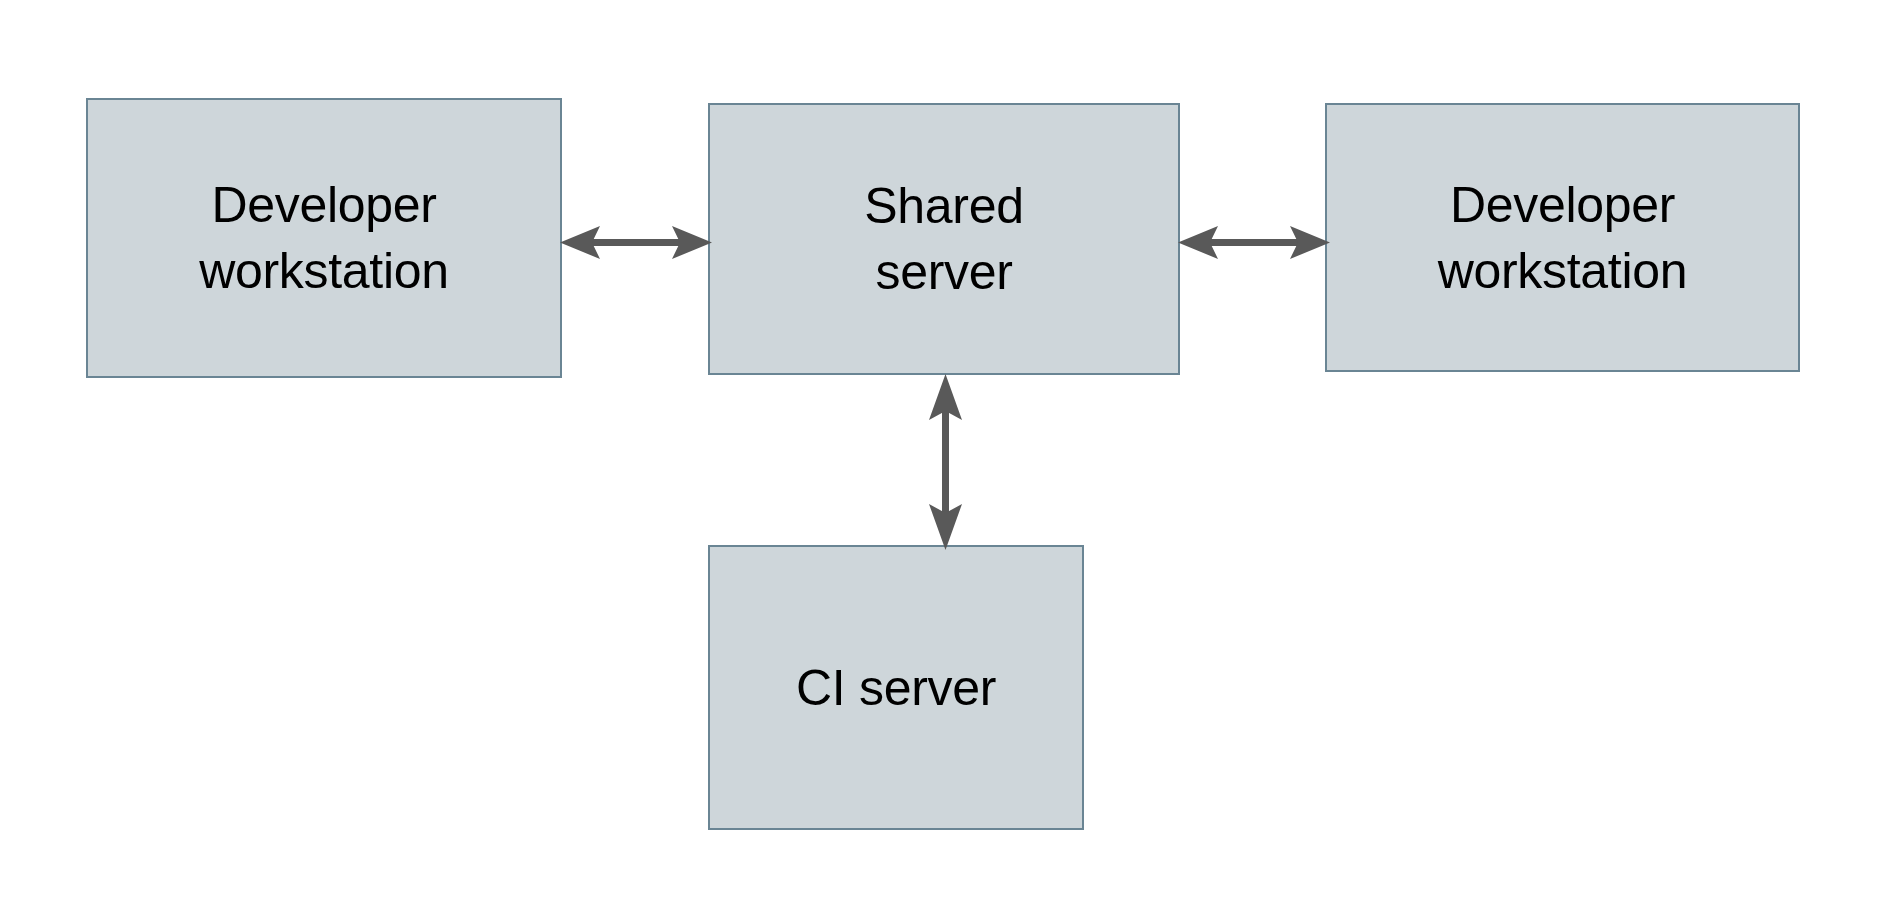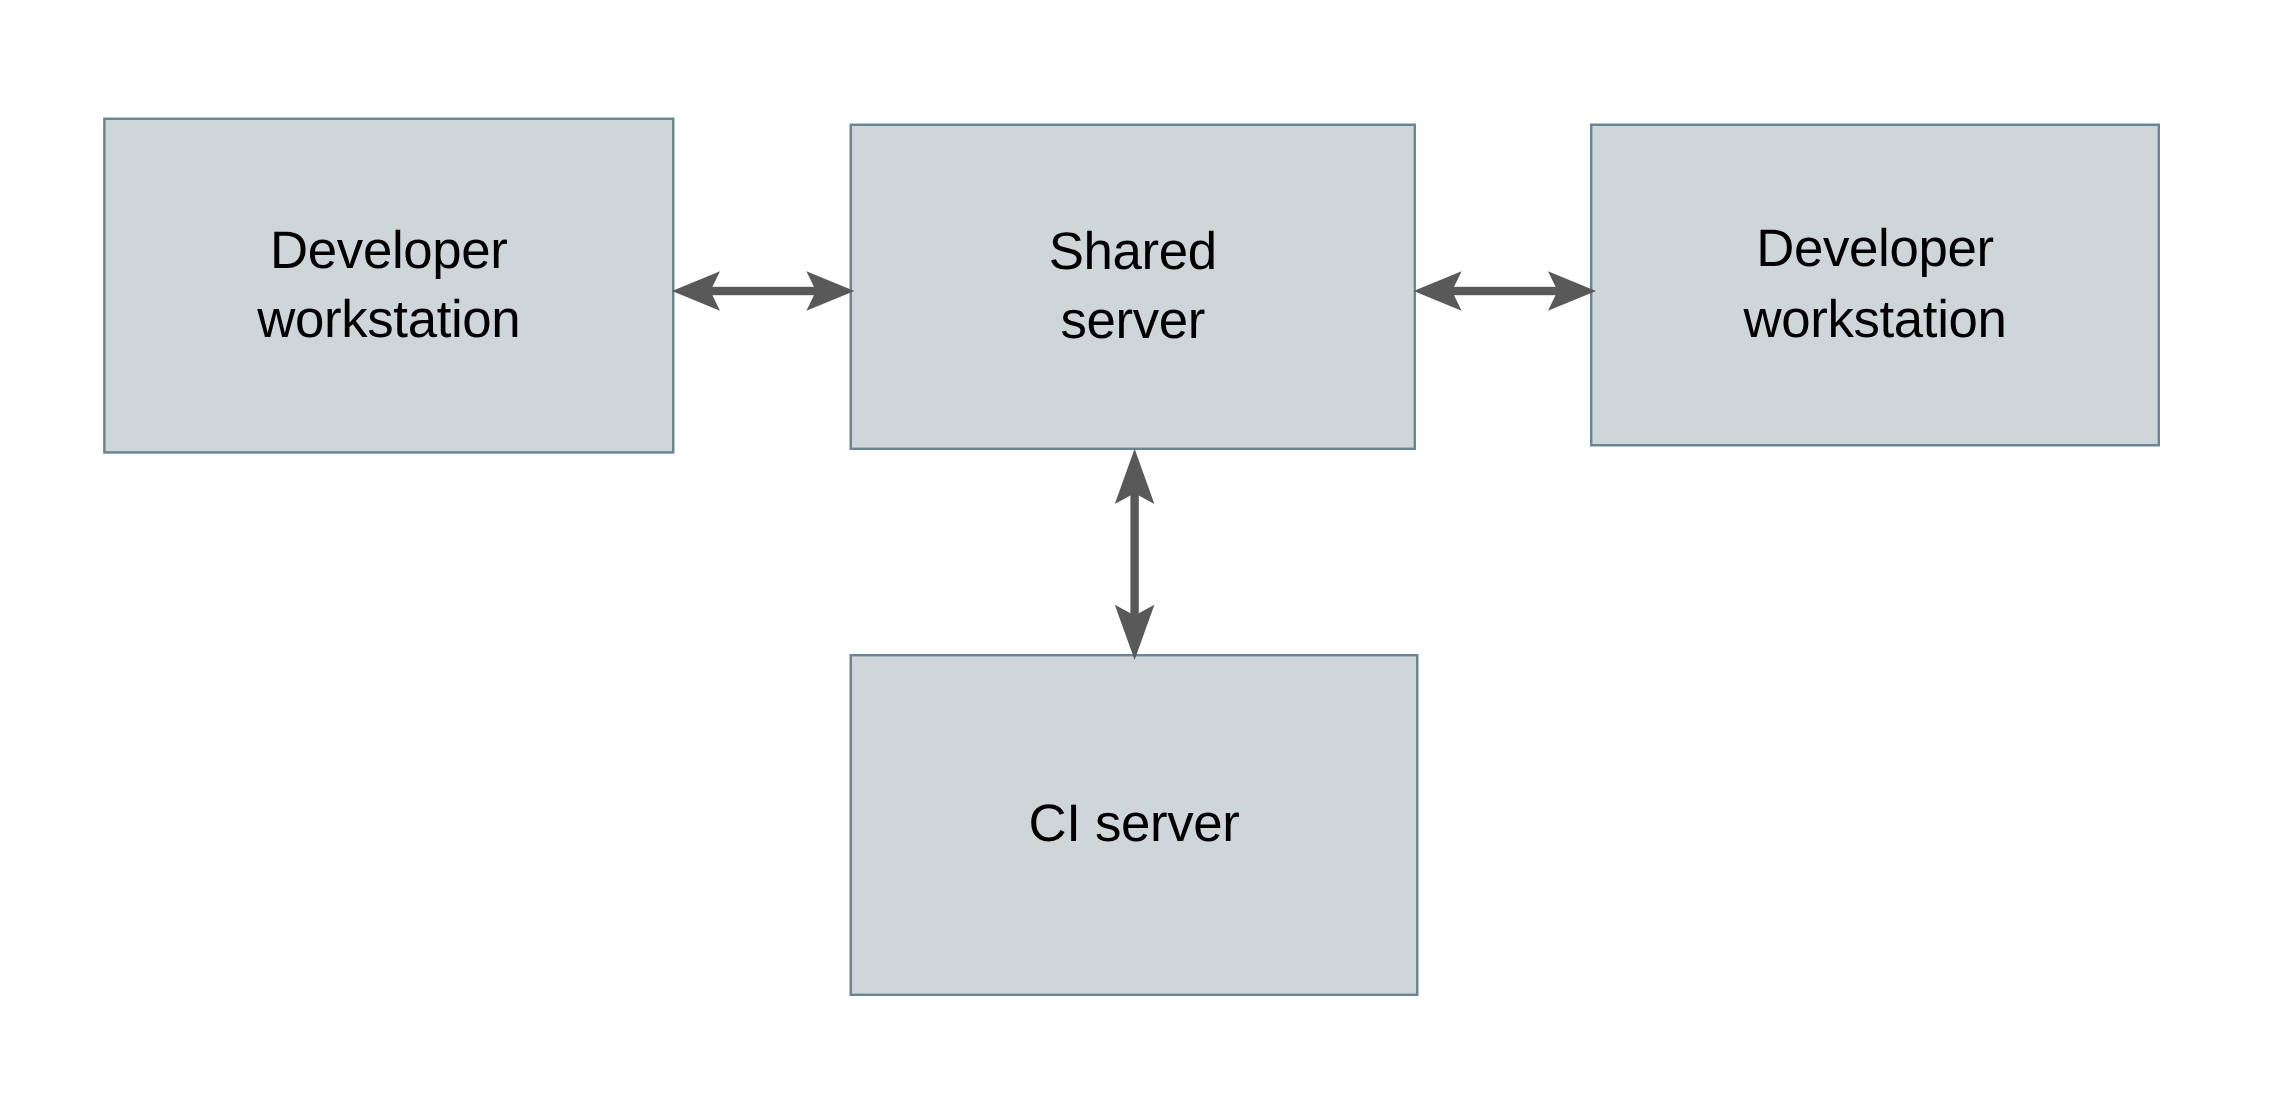--- a/index.html
+++ b/index.html
@@ -23,33 +23,33 @@
     box-sizing: border-box;
     background: #ced6da;
     border: 2px solid #6a8594;
     display: flex;
     align-items: center;
     justify-content: center;
     text-align: center;
   }
   .node-label {
     font-family: "Liberation Sans", sans-serif;
-    font-size: 44px;
+    font-size: 50px;
     line-height: 1.32;
     color: #000000;
     font-weight: 400;
     letter-spacing: -0.3px;
     white-space: pre-line;
     padding: 0 8px;
   }
   
   #node-dev-left  { left: 86px;   top: 98px;  width: 476px; height: 280px; }
   #node-shared    { left: 708px;  top: 103px; width: 472px; height: 272px; }
   #node-dev-right { left: 1325px; top: 103px; width: 475px; height: 269px; }
-  #node-ci        { left: 708px;  top: 545px; width: 474px; height: 285px; }
+  #node-ci        { left: 708px;  top: 545px; width: 376px; height: 285px; }
 
   .edge {
     position: absolute;
     overflow: visible;
   }
   #edge-left-shared  { left: 558px;  top: 212px; width: 156px; height: 62px; }
   #edge-shared-right { left: 1176px; top: 212px; width: 156px; height: 62px; }
   #edge-shared-ci    { left: 915px;  top: 372px; width: 62px;  height: 180px; }
 
   .edge svg { display: block; overflow: visible; }

